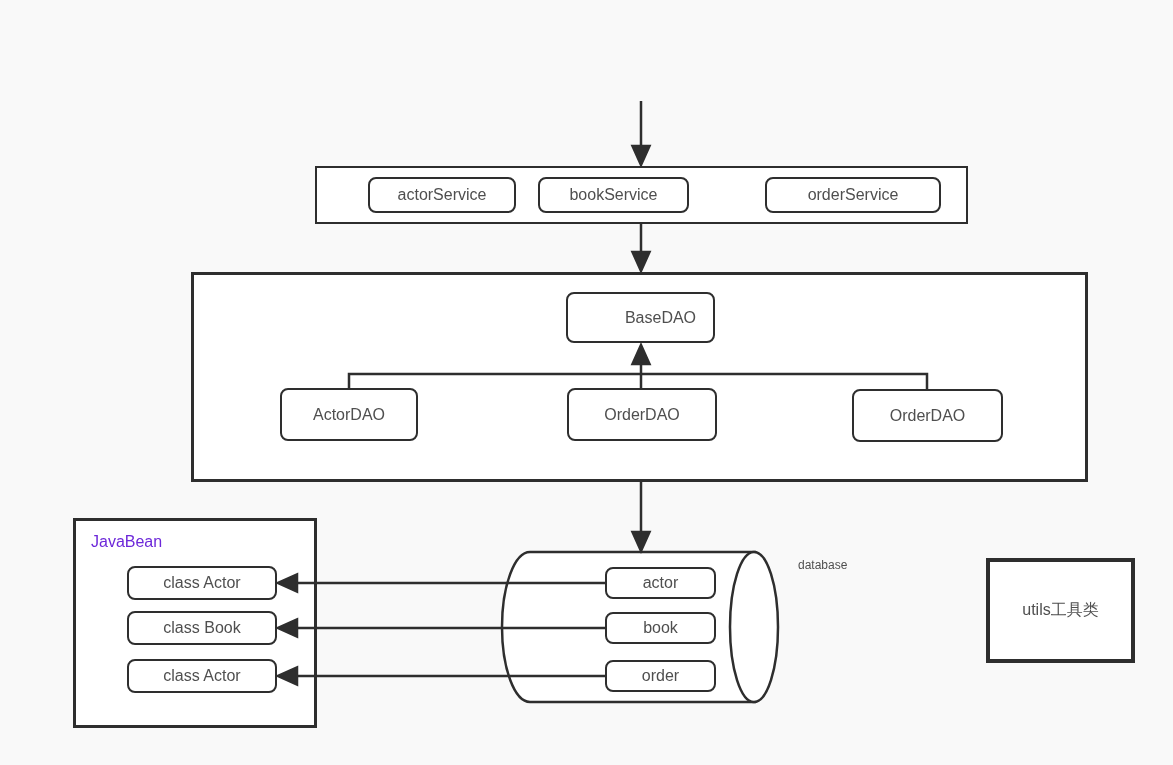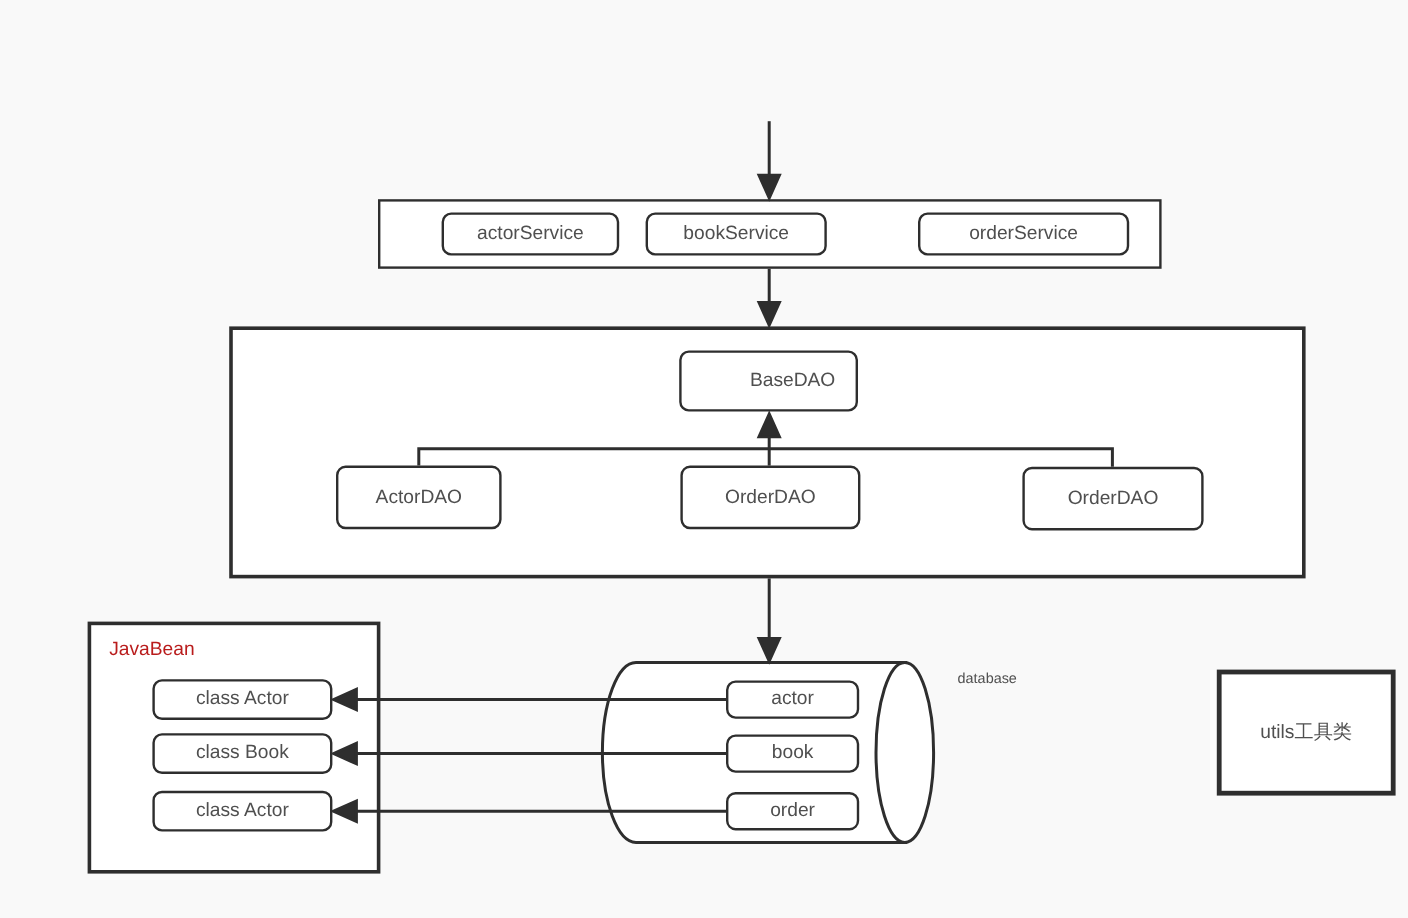--- a/index.html
+++ b/index.html
@@ -31,21 +31,21 @@
   }
   .rounded { border-radius: 8px; }
   .container { border-radius: 0; }
   .thick { border-width: 3px; }
   .xthick { border-width: 4px; }
   .corner-label {
     position: absolute;
     top: 12px;
     left: 15px;
     font-size: 16px;
-    color: #b91c1c;
+    color: #6d28d9;
   }
   .free-label {
     position: absolute;
     font-size: 12px;
     color: #4f4f4f;
     white-space: nowrap;
     z-index: 1;
   }
   svg.layer {
     position: absolute;
@@ -111,21 +111,21 @@
   </div>
   <div class="node rounded" style="left:605px; top:612px; width:111px; height:32px; border-width:2px;">
     <span>book</span>
   </div>
   <div class="node rounded" style="left:605px; top:660px; width:111px; height:32px; border-width:2px;">
     <span>order</span>
   </div>
 
   <span class="free-label" style="left:798px; top:558px;">database</span>
 
-  <div class="node container xthick" style="left:986px; top:558px; width:149px; height:105px;margin-left:28px;">
+  <div class="node container xthick" style="left:986px; top:558px; width:149px; height:105px;">
     <span>utils工具类</span>
   </div>
 
   <svg id="arrow-layer" class="layer" width="1173" height="765" viewBox="0 0 1173 765">
     <g stroke="#2e2e2e" stroke-width="2.5" fill="#2e2e2e">
 
       <line x1="641" y1="101" x2="641" y2="147" fill="none"></line>
       <polygon points="641,165 632.5,146 649.5,146"></polygon>
 
       <line x1="641" y1="224" x2="641" y2="253" fill="none"></line>

